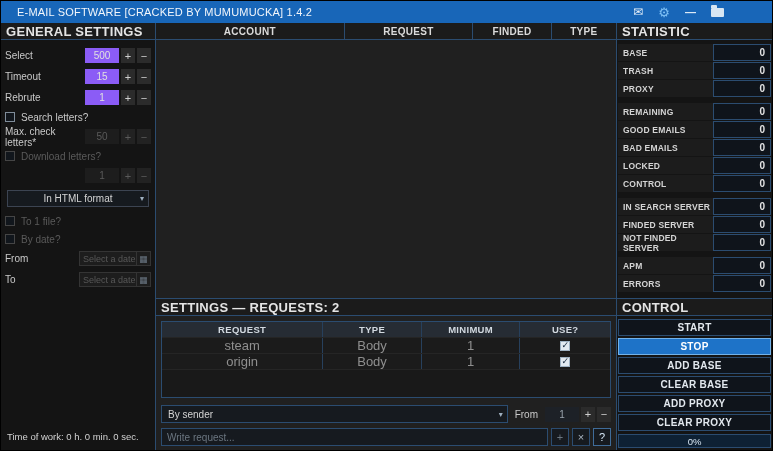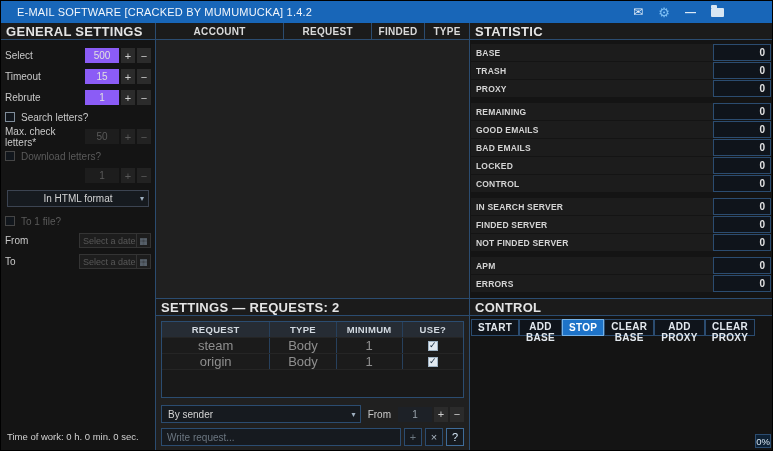--- a/index.html
+++ b/index.html
@@ -109,21 +109,21 @@
 
   
   .stats{padding:4px 1px 0 1px;}
   .stat-group{margin-bottom:6px;font-weight:bold;}
   .stat-row{display:flex;height:17px;margin-bottom:1px;}
   .stat-label{flex:1;background:#1c1c1c;display:flex;align-items:center;padding-left:5px;
     font-size:8.5px;color:#d4d4d4;letter-spacing:.2px;}
   .stat-value{flex:0 0 58px;background:var(--cell);border:1px solid var(--border);display:flex;
     align-items:center;justify-content:flex-end;padding-right:5px;font-size:10px;color:#e2e2e2;}
 
-  .ctrl{flex:1;display:flex;flex-direction:row;padding:3px 1px 2px 1px;min-height:0;}
+  .ctrl{flex:1;display:flex;flex-direction:column;padding:3px 1px 2px 1px;min-height:0;}
   .cbtn{height:17px;margin-bottom:2px;background:var(--cell);border:1px solid var(--border);
     color:#e2e8ee;font-size:10px;font-weight:bold;letter-spacing:.3px;}
   .cbtn.active{background:var(--accent);border-color:#74b2e8;color:#fff;}
   .progress{margin-top:auto;height:14px;background:#0e2134;border:1px solid var(--border);
     display:flex;align-items:center;justify-content:center;font-size:9.5px;color:#d8e6f2;}
 </style>
 </head>
 <body>
 
 <div class="app">
@@ -201,20 +201,24 @@
         <div class="combo">
           <span>In HTML format</span>
           <span class="chev">▾</span>
         </div>
 
         <div class="row cbrow disabled">
           <span class="cb disabled"></span>
           <span class="lbl">To 1 file?</span>
         </div>
 
+        <div class="row cbrow disabled">
+          <span class="cb disabled"></span>
+          <span class="lbl">By date?</span>
+        </div>
 
         <div class="row">
           <span class="lbl">From</span>
           <div class="datefield">
             <span>Select a date</span>
             <span class="cal">▦</span>
           </div>
         </div>
 
         <div class="row">
@@ -355,22 +359,22 @@
             <div class="stat-label">ERRORS</div>
             <div class="stat-value">0</div>
           </div>
         </div>
       </div>
 
       <div class="panel-header topline">CONTROL</div>
 
       <div class="ctrl">
         <button class="cbtn">START</button>
+        <button class="cbtn active">STOP</button>
         <button class="cbtn">ADD BASE</button>
-        <button class="cbtn active">STOP</button>
         <button class="cbtn">CLEAR BASE</button>
         <button class="cbtn">ADD PROXY</button>
         <button class="cbtn">CLEAR PROXY</button>
         <div class="progress">
           <span>0%</span>
         </div>
       </div>
     </aside>
 
   </div>

